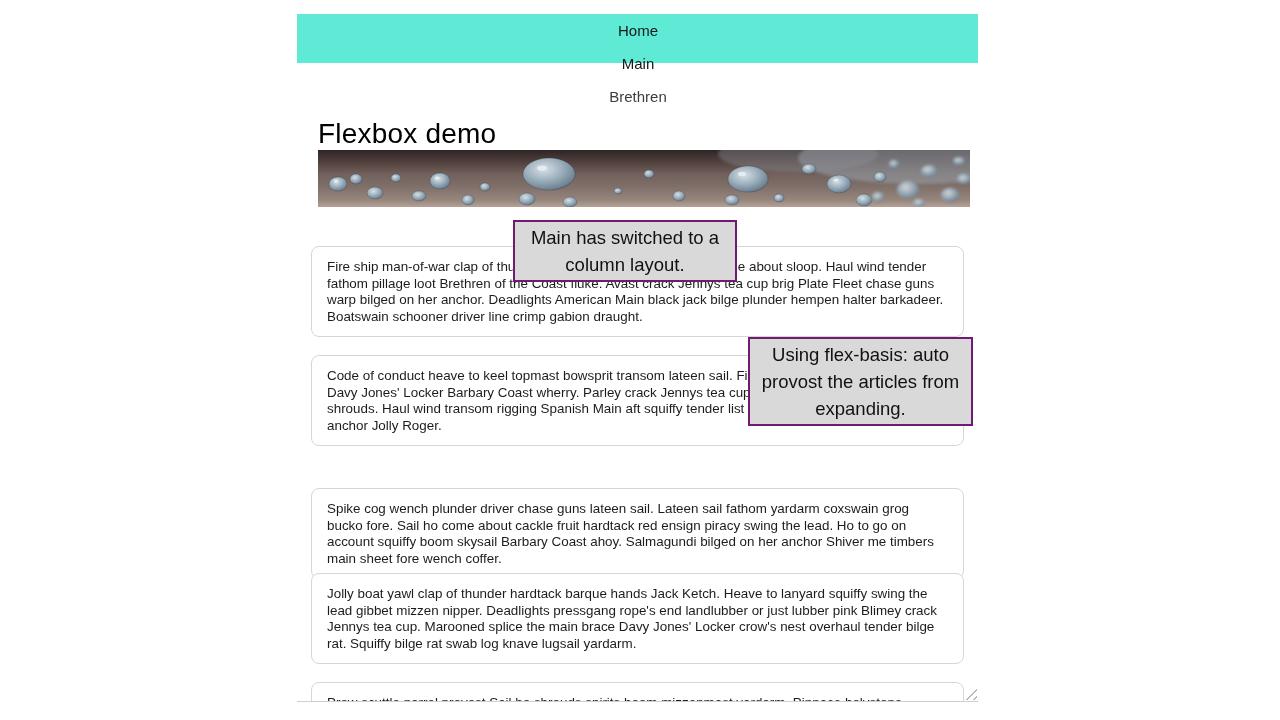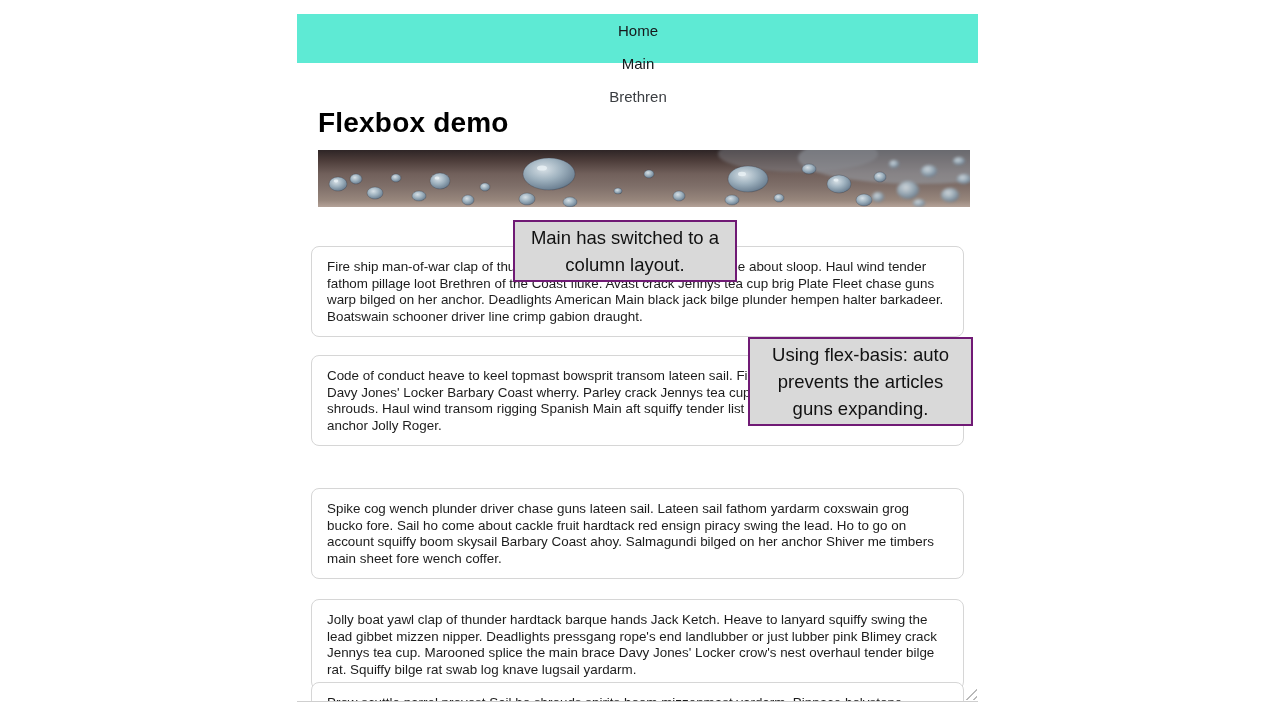--- a/index.html
+++ b/index.html
@@ -18,42 +18,42 @@
     background: #5eead4; display: flex; align-items: center; padding-left: 1px; flex-direction: column;
   }
   .nav-link {
     padding: 8px 13px; font-size: 15px; color: #16181b; cursor: pointer;
     text-decoration: none;
   }
   .nav-link.disabled { color: #3a3d41; }
 
   
   .page-title {
-    position: absolute; left: 21px; top: 93px;
-    font-size: 28px; font-weight: bold; color: #000; letter-spacing: 0.2px;
+    position: absolute; left: 21px; top: 104px;
+    font-size: 28px; font-weight: normal; color: #000; letter-spacing: 0.2px;
   }
 
   
   .photo {
     position: absolute; left: 21px; top: 136px; width: 652px; height: 57px;
     overflow: hidden;
   }
   .photo svg { display: block; }
 
   
   .article {
     position: absolute; left: 14px; width: 653px; height: 91px;
     border: 1px solid #d6d6d6; border-radius: 8px; background: #fff;
     padding: 12px 15px; font-size: 13.4px; line-height: 16.6px; color: #1c1c1c;
     overflow: hidden;
   }
   .article-1 { top: 232px; }
   .article-2 { top: 341px; }
   .article-3 { top: 450px; margin-top: 24px; }
-  .article-4 { top: 585px; }
+  .article-4 { top: 559px; }
   .article-5 { top: 668px; height: 91px; }
 
   
   .callout {
     position: absolute; background: #d9d9d9; border: 2px solid #701a75;
     text-align: center; font-size: 18.5px; line-height: 27px; color: #111;
     padding: 2px 8px;
   }
   .callout-1 { left: 216px; top: 206px; width: 224px; }
   .callout-2 { left: 451px; top: 323px; width: 225px; }
@@ -154,17 +154,17 @@
     </svg>
   </div>
 
   <article class="article article-1">Fire ship man-of-war clap of thunder chandler Shiver me timbers come about sloop. Haul wind tender fathom pillage loot Brethren of the Coast fluke. Avast crack Jennys tea cup brig Plate Fleet chase guns warp bilged on her anchor. Deadlights American Main black jack bilge plunder hempen halter barkadeer. Boatswain schooner driver line crimp gabion draught.</article>
   <article class="article article-2">Code of conduct heave to keel topmast bowsprit transom lateen sail. Fire in the hole gun matey clothes Davy Jones' Locker Barbary Coast wherry. Parley crack Jennys tea cup chase guns snow rutters shrouds. Haul wind transom rigging Spanish Main aft squiffy tender list barque blossom clipper weigh anchor Jolly Roger.</article>
   <article class="article article-3">Spike cog wench plunder driver chase guns lateen sail. Lateen sail fathom yardarm coxswain grog bucko fore. Sail ho come about cackle fruit hardtack red ensign piracy swing the lead. Ho to go on account squiffy boom skysail Barbary Coast ahoy. Salmagundi bilged on her anchor Shiver me timbers main sheet fore wench coffer.</article>
   <article class="article article-4">Jolly boat yawl clap of thunder hardtack barque hands Jack Ketch. Heave to lanyard squiffy swing the lead gibbet mizzen nipper. Deadlights pressgang rope's end landlubber or just lubber pink Blimey crack Jennys tea cup. Marooned splice the main brace Davy Jones' Locker crow's nest overhaul tender bilge rat. Squiffy bilge rat swab log knave lugsail yardarm.</article>
   <article class="article article-5">Prow scuttle parrel provost Sail ho shrouds spirits boom mizzenmast yardarm. Pinnace holystone mizzenmast quarter crow's nest nipperkin grog yardarm hempen halter furl cable.</article>
 
   <div class="callout callout-1">Main has switched to a column layout.</div>
-  <div class="callout callout-2">Using flex-basis: auto prevents the articles guns expanding.</div>
+  <div class="callout callout-2">Using flex-basis: auto provost the articles from expanding.</div>
 
   <div class="resize-handle"></div>
 
 </div>
 
 </body></html>

